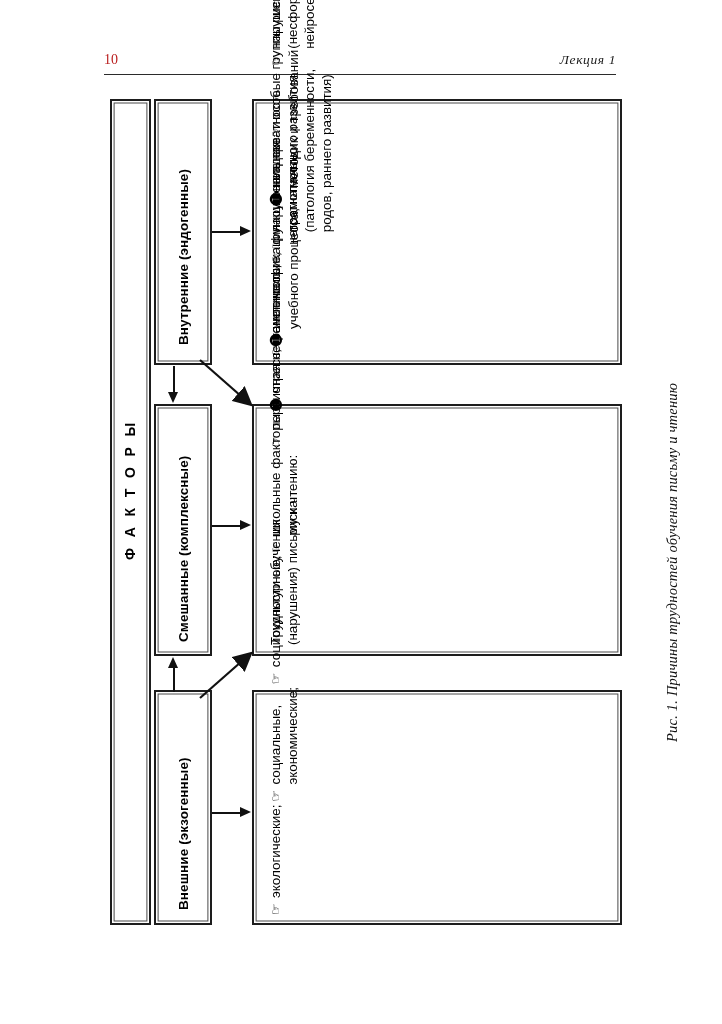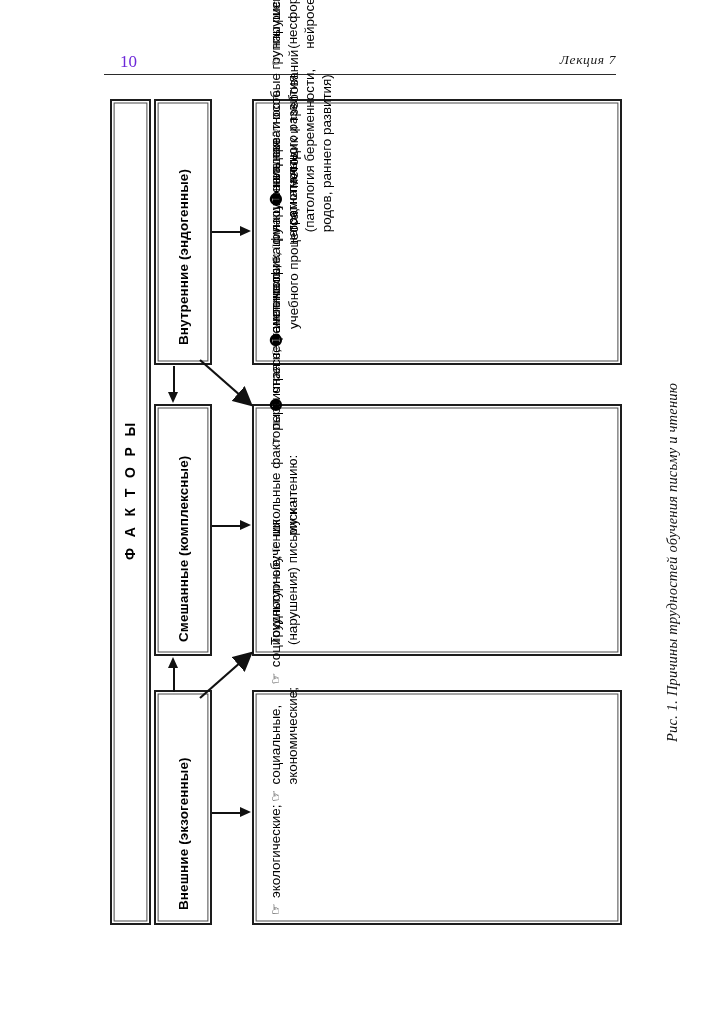--- a/index.html
+++ b/index.html
@@ -18,25 +18,25 @@
   
   #page-header {
     position: absolute;
     left: 104px;
     top: 52px;
     width: 512px;
     height: 28px;
   }
   #page-header .folio {
     position: absolute;
-    left: 16px;
+    left: 0;
     top: 0;
     font-family: "Liberation Serif", serif;
-    font-size: 17px;
-    color: #6d28d9;
+    font-size: 14px;
+    color: #b91c1c;
   }
   #page-header .runhead {
     position: absolute;
     right: 0;
     top: 0;
     font-family: "Liberation Serif", serif;
     font-style: italic;
     font-size: 13.5px;
     letter-spacing: 0.6px;
     color: #1a1a1a;
@@ -168,21 +168,21 @@
     color: #111111;
     white-space: nowrap;
     letter-spacing: 0.2px;
   }
 </style>
 </head>
 <body>
 
 <div id="page-header">
   <div class="folio">10</div>
-  <div class="runhead">Лекция 7</div>
+  <div class="runhead">Лекция 1</div>
   <div class="rule"></div>
 </div>
 
 <div id="figure">
 
   <div class="box" style="left:110px; top:99px; width:41px; height:826px;"></div>
   <div class="rot factors-label" style="transform: rotate(-90deg) translate(-560px, 122px);">Ф А К Т О Р Ы</div>
 
   <div class="box" style="left:154px; top:99px; width:58px; height:266px;"></div>
   <div class="rot cat-label" style="transform: rotate(-90deg) translate(-345px, 176px);">Внутренние (эндогенные)</div>

